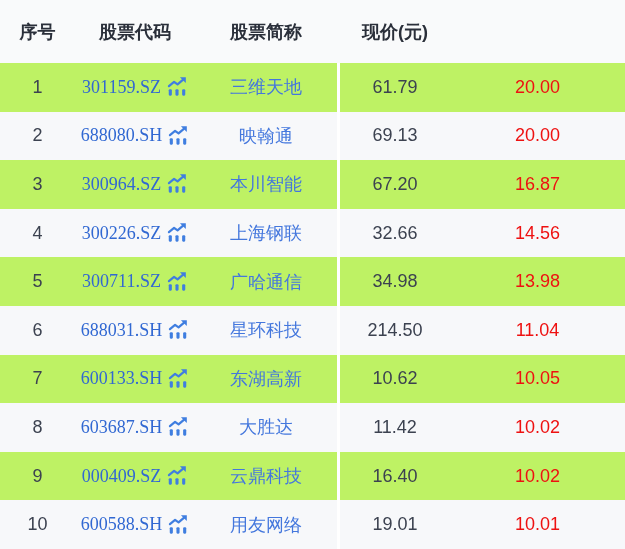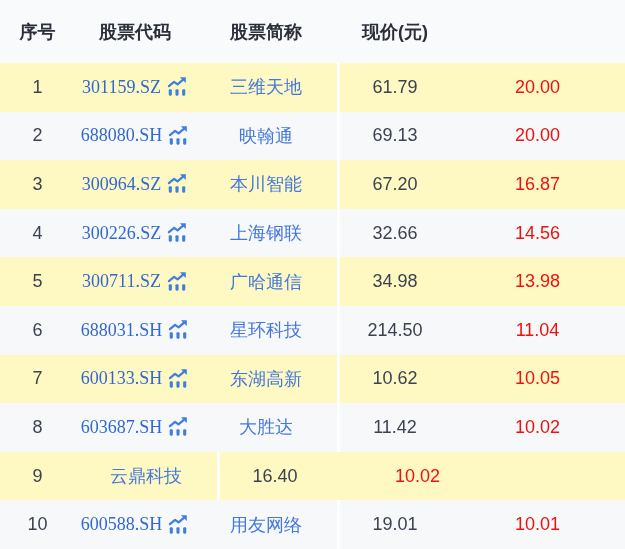--- a/index.html
+++ b/index.html
@@ -1,17 +1,17 @@
 <!DOCTYPE html>
 <html style="--header_bg: #f9fafb; --alt_row_bg: #f7f8fa; --header_text: #2a2f3a; --body_text: #3c4250; --link_blue: #3168d2; --name_blue: #4477dd; --icon_blue: #3f7ee0; --change_up_red: #ee1111;"><head>
 <meta charset="utf-8">
 <style>
   html,body{margin:0;padding:0;background:#fff;}
   .app{
-    width:625px;height:549px;overflow:hidden;background:#fef9c3;
+    width:625px;height:549px;overflow:hidden;background:#bef264;
     font-family:"Liberation Sans","DejaVu Sans",sans-serif;
     -webkit-font-smoothing:antialiased;
   }
   .row{display:flex;height:48.6px;align-items:center;font-size:18px;}
   .row.header{
     height:63px;background:var(--header_bg);
     font-weight:bold;color:var(--header_text);font-size:18px;
   }
   .row.alt{background:var(--alt_row_bg);}
   .cell{display:flex;align-items:center;justify-content:center;height:100%;box-sizing:border-box;}
@@ -196,20 +196,32 @@
       </span>
     </div>
     <div class="cell name">大胜达</div>
     <div class="gap"></div>
     <div class="cell price">11.42</div>
     <div class="cell change">10.02</div>
   </div>
 
   <div class="row">
     <div class="cell seq">9</div>
+    <div class="cell code">
+      <a class="code-link">000409.SZ</a>
+      <span class="icon">
+        <svg viewBox="0 0 24 24" width="22" height="22" aria-hidden="true">
+          <rect x="3" y="15.5" width="3.4" height="7" rx="1.2" fill="currentColor"></rect>
+          <rect x="10.3" y="15.5" width="3.4" height="7" rx="1.2" fill="currentColor"></rect>
+          <rect x="17.6" y="15.5" width="3.4" height="7" rx="1.2" fill="currentColor"></rect>
+          <path d="M3.2 12.2 L8.8 7.6 L12.6 10.2 L19 4.8" fill="none" stroke="currentColor" stroke-width="2.4" stroke-linecap="round" stroke-linejoin="round"></path>
+          <path d="M15.2 2.4 L21.6 2.4 L21.6 8.8 Z" fill="currentColor"></path>
+        </svg>
+      </span>
+    </div>
     <div class="cell name">云鼎科技</div>
     <div class="gap"></div>
     <div class="cell price">16.40</div>
     <div class="cell change">10.02</div>
   </div>
 
   <div class="row alt">
     <div class="cell seq">10</div>
     <div class="cell code">
       <a class="code-link">600588.SH</a>

